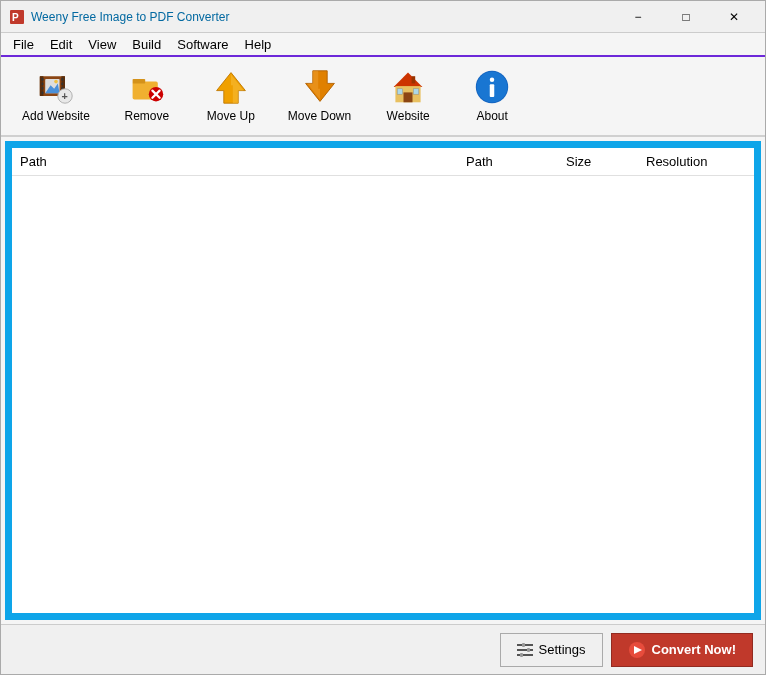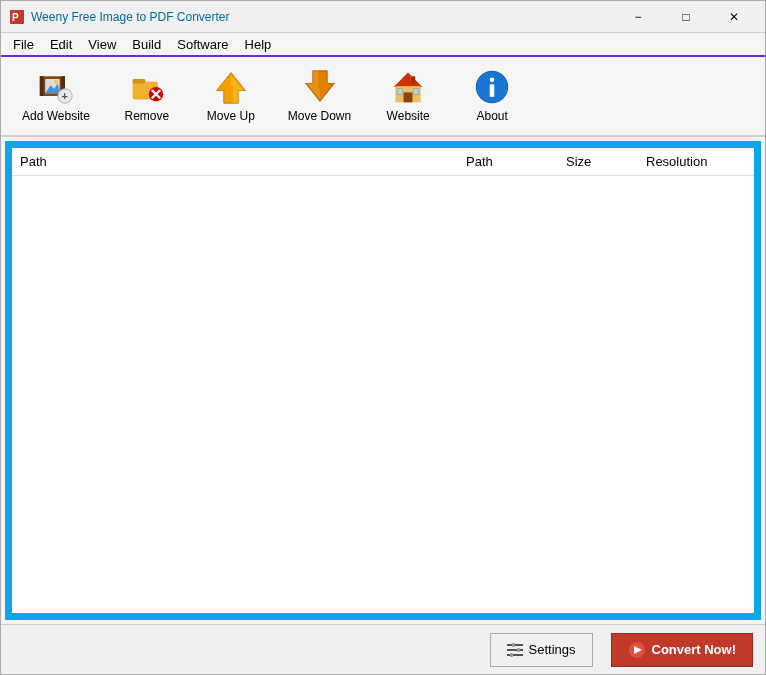--- a/index.html
+++ b/index.html
@@ -193,21 +193,21 @@
 
     
     .bottom-bar {
       height: 50px;
       background: #f0f0f0;
       border-top: 1px solid #ccc;
       display: flex;
       align-items: center;
       justify-content: flex-end;
       padding: 0 12px;
-      gap: 18px;
+      gap: 8px;
     }
 
     .btn-settings {
       display: flex;
       align-items: center;
       gap: 6px;
       padding: 6px 16px;
       background: #f0f0f0;
       border: 1px solid #aaa;
       cursor: pointer;

